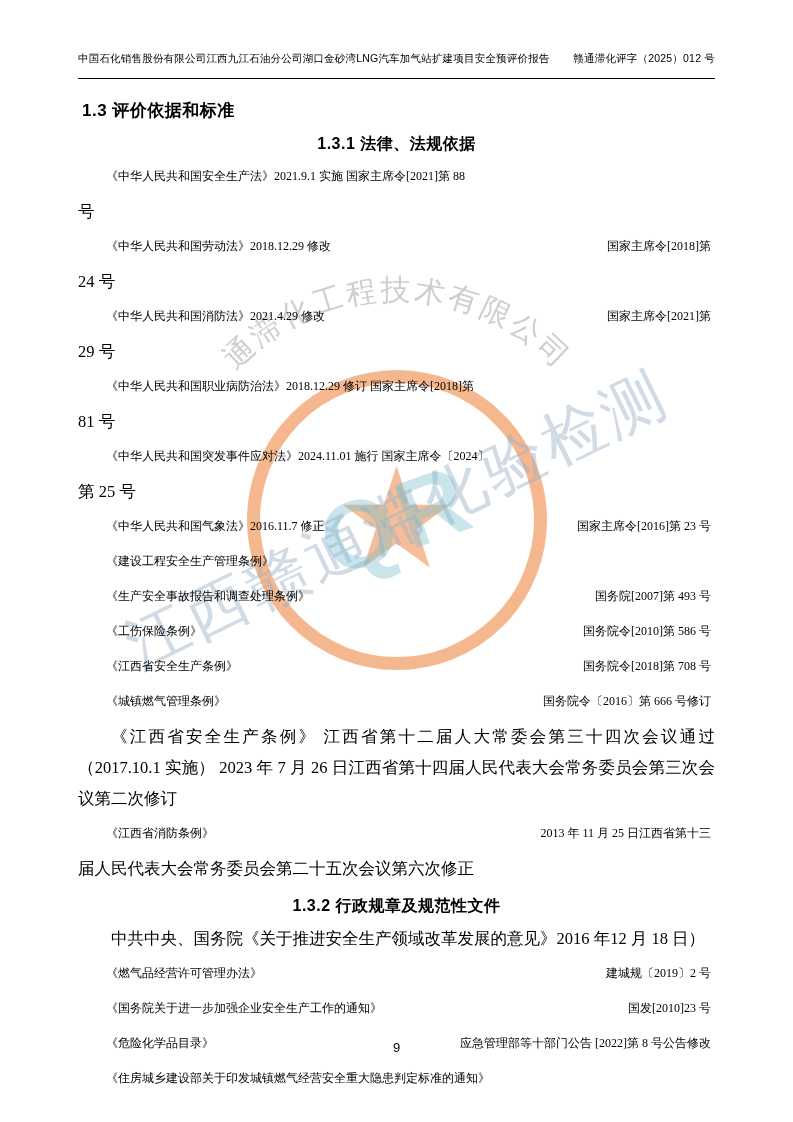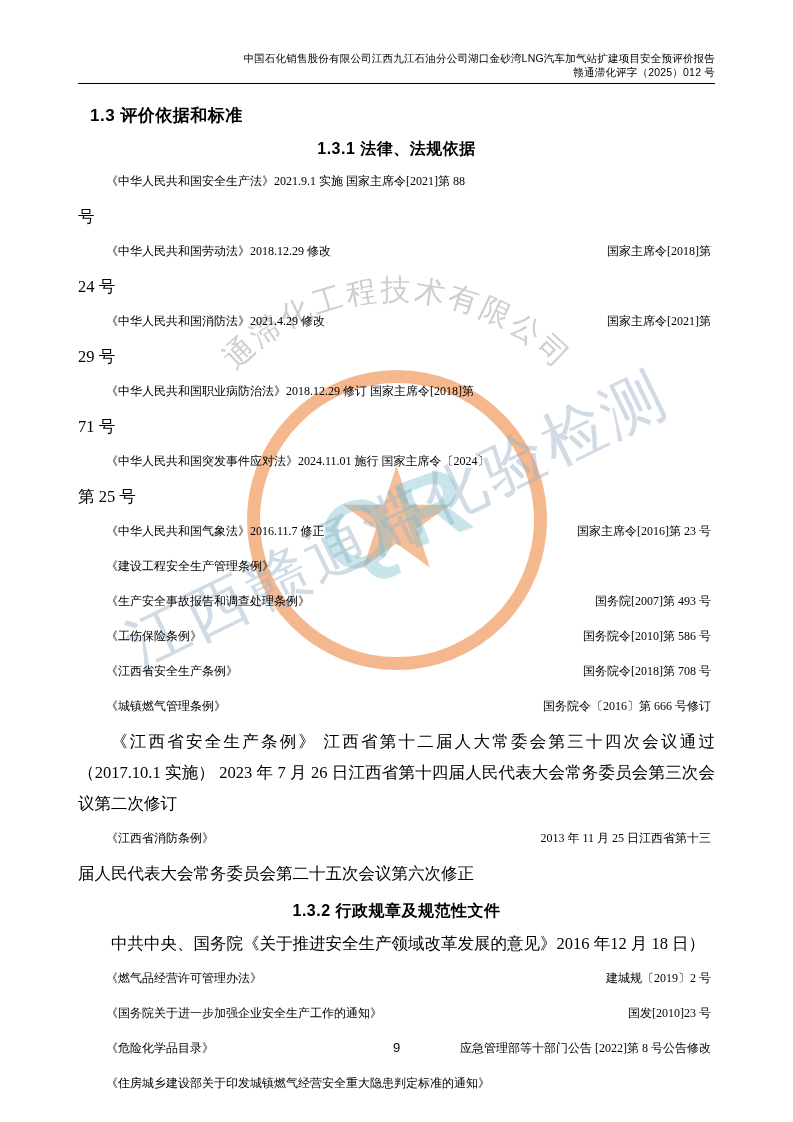--- a/index.html
+++ b/index.html
@@ -25,36 +25,35 @@
     width: 637px;
     z-index: 5;
   }
   
   .header-line {
     font-family: "Liberation Sans", "DejaVu Sans", sans-serif;
     font-size: 10.5px;
     color: #000;
     letter-spacing: 0.2px;
     white-space: nowrap;
-    padding-bottom: 3px;
+    padding-bottom: 12px;
     border-bottom: 1.3px solid #000;
     display: flex;
     justify-content: space-between;
     align-items: flex-end;
-    flex-direction: column;
   }
   .header-line .hdr-main { }
   .header-line .hdr-right { padding-left: 8px; }
 
   
   h2.sec {
     font-family: "Liberation Sans", "DejaVu Sans", sans-serif;
     font-weight: bold;
     font-size: 17px;
-    margin: 20px 0 8px 12px;
+    margin: 20px 0 8px 4px;
     letter-spacing: 0.5px;
   }
   h3.sub {
     font-family: "Liberation Sans", "DejaVu Sans", sans-serif;
     font-weight: bold;
     font-size: 16px;
     margin: 12px 0 6px 0;
     letter-spacing: 0.5px;
     text-align: center;
   }
@@ -210,21 +209,21 @@
     <div class="row">
       <span class="left">《中华人民共和国消防法》2021.4.29 修改</span>
       <span class="spacer"></span>
       <span class="right">国家主席令[2021]第</span>
     </div>
     <p class="para noindent">29 号</p>
 
     <div class="row">
       <span class="left">《中华人民共和国职业病防治法》2018.12.29 修订  国家主席令[2018]第</span>
     </div>
-    <p class="para noindent">71 号</p>
+    <p class="para noindent">81 号</p>
 
     <div class="row">
       <span class="left">《中华人民共和国突发事件应对法》2024.11.01 施行  国家主席令〔2024〕</span>
     </div>
     <p class="para noindent">第 25 号</p>
 
     <div class="row">
       <span class="left">《中华人民共和国气象法》2016.11.7 修正</span>
       <span class="spacer"></span>
       <span class="right">国家主席令[2016]第 23 号</span>

